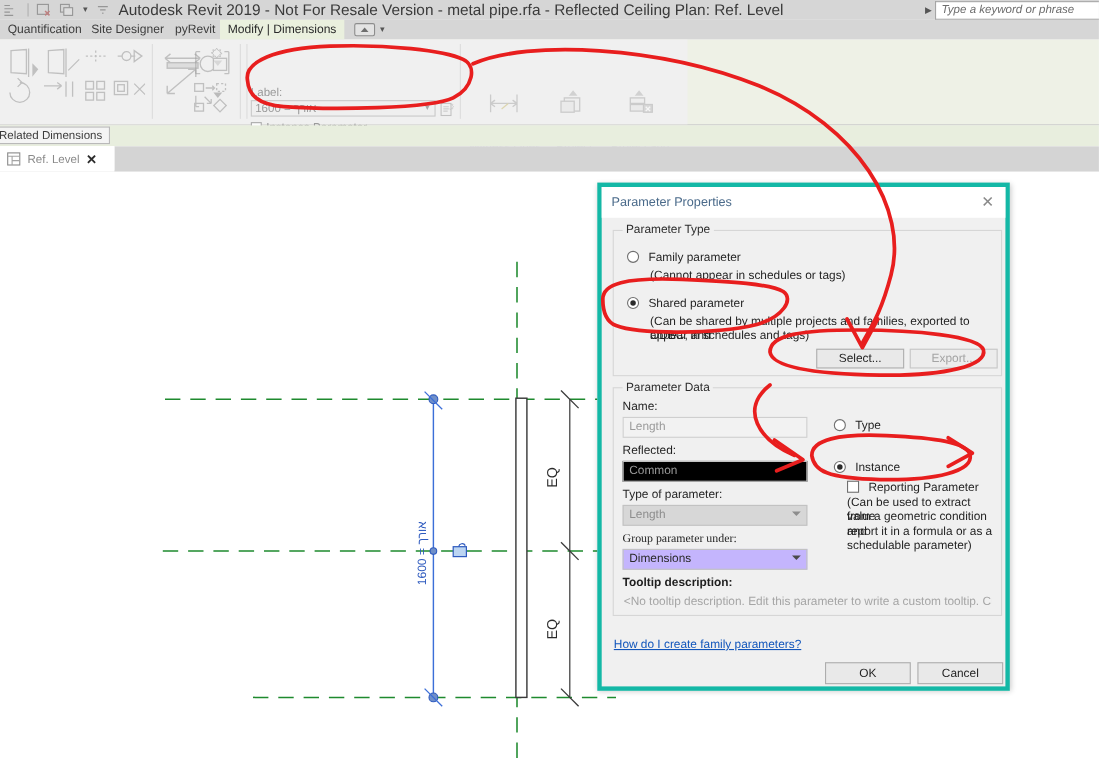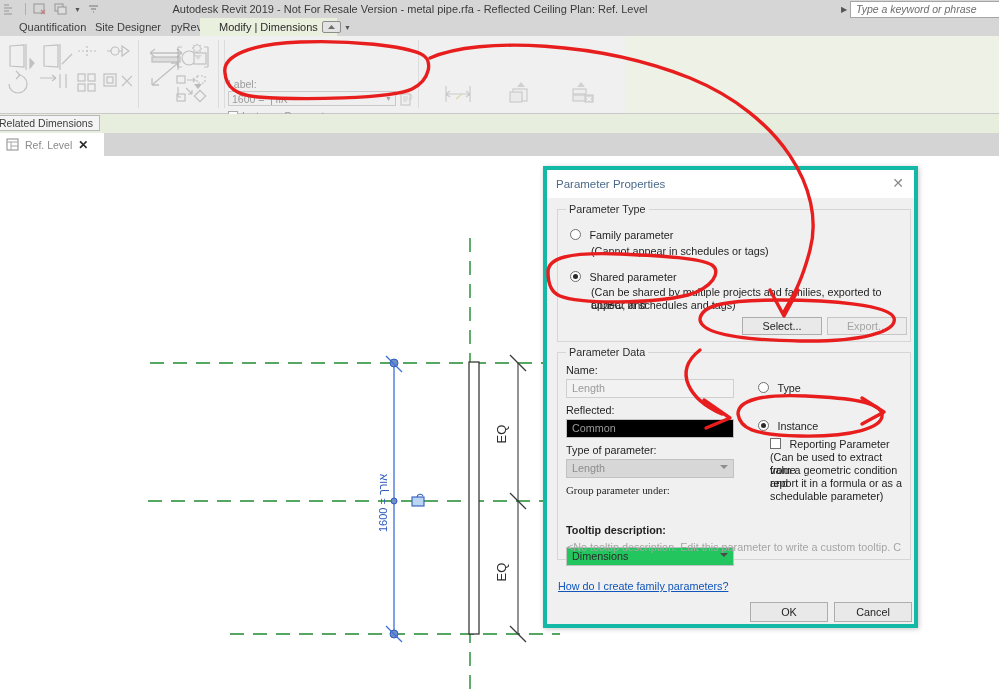--- a/index.html
+++ b/index.html
@@ -13,21 +13,21 @@
   #app { position: relative; width: 999px; height: 690px; }
 
   
   .titlebar {
     position: absolute; left: 0; top: 0; width: 999px; height: 18px;
     background: #d6d6d6;
   }
   .title-text {
     position: absolute; left: 0; top: 0; width: 820px; height: 18px;
     text-align: center; line-height: 18px;
-    font-size: 11px; color: #3a3a3a; white-space: nowrap;
+    font-size: 14px; color: #3a3a3a; white-space: nowrap;
   }
   .qat { position: absolute; left: 0; top: 1px; height: 16px; display: flex; align-items: center; gap: 4px; padding-left: 2px;}
   .qat-ico { width: 17px; height: 15px; opacity: .62; }
   .qat-sep { width: 1px; height: 12px; background: #b0b0b0; margin: 0 2px;}
   .search-wrap {
     position: absolute; right: 0; top: 0px; width: 161px; height: 18px;
     display: flex; align-items: center;
   }
   .search-arrow { width: 12px; text-align: center; font-size: 8px; color: #555; }
   .search-box {
@@ -37,21 +37,21 @@
     line-height: 15px; padding-left: 5px; white-space: nowrap; overflow: hidden;
   }
 
   
   .tabrow {
     position: absolute; left: 0; top: 18px; width: 999px; height: 18px;
     background: #d6d6d6;
   }
   .tab {
     position: absolute; top: 0; height: 18px; line-height: 18px;
-    font-size: 11px; color: #3c3c3c; padding: 0 19px; white-space: nowrap; text-align: center;
+    font-size: 11px; color: #3c3c3c; padding: 0 7px; white-space: nowrap; text-align: center;
   }
   .tab.active { background: #eaf0de; color: #2a2a2a; }
   .tab-collapse {
     position: absolute; top: 2px; height: 14px; display:flex; align-items:center; gap:3px;
   }
   .collapse-btn {
     width: 19px; height: 12px; border: 1px solid #8d8d8d; border-radius: 2px;
     background: #e3e3e3; display:flex; align-items:center; justify-content:center;
   }
   .collapse-caret { font-size: 7px; color: #555; }
@@ -176,21 +176,21 @@
     border: 1px solid #cfcfcf; background: #f2f2f2;
     font-size: 10.8px; color: #9a9a9a; line-height: 17px; padding-left: 5px;
     white-space: nowrap; overflow: hidden;
   }
   .tbox.gray { background: #000000; border-color: #c2c2c2; }
   .sel {
     border: 1px solid #c2c2c2; background: #d7d7d7;
     font-size: 10.8px; color: #8d8d8d; line-height: 17px; padding-left: 5px;
     position: relative; white-space: nowrap; overflow: hidden;
   }
-  .sel.enabled { background: #22c55e; color: #2b2b2b; margin-top: 48px; }
+  .sel.enabled { background: #c4b5fd; color: #2b2b2b; }
   .sel .caret {
     position: absolute; right: 5px; top: 5px; width:0; height:0;
     border-left: 4px solid transparent; border-right: 4px solid transparent;
     border-top: 4px solid #8d8d8d;
   }
   .sel.enabled .caret { border-top-color: #4a4a4a; }
   .chkbox2 {
     width: 11px; height: 11px; border: 1px solid #6f6f6f; background:#fff;
     display:inline-block; vertical-align: middle;
   }

